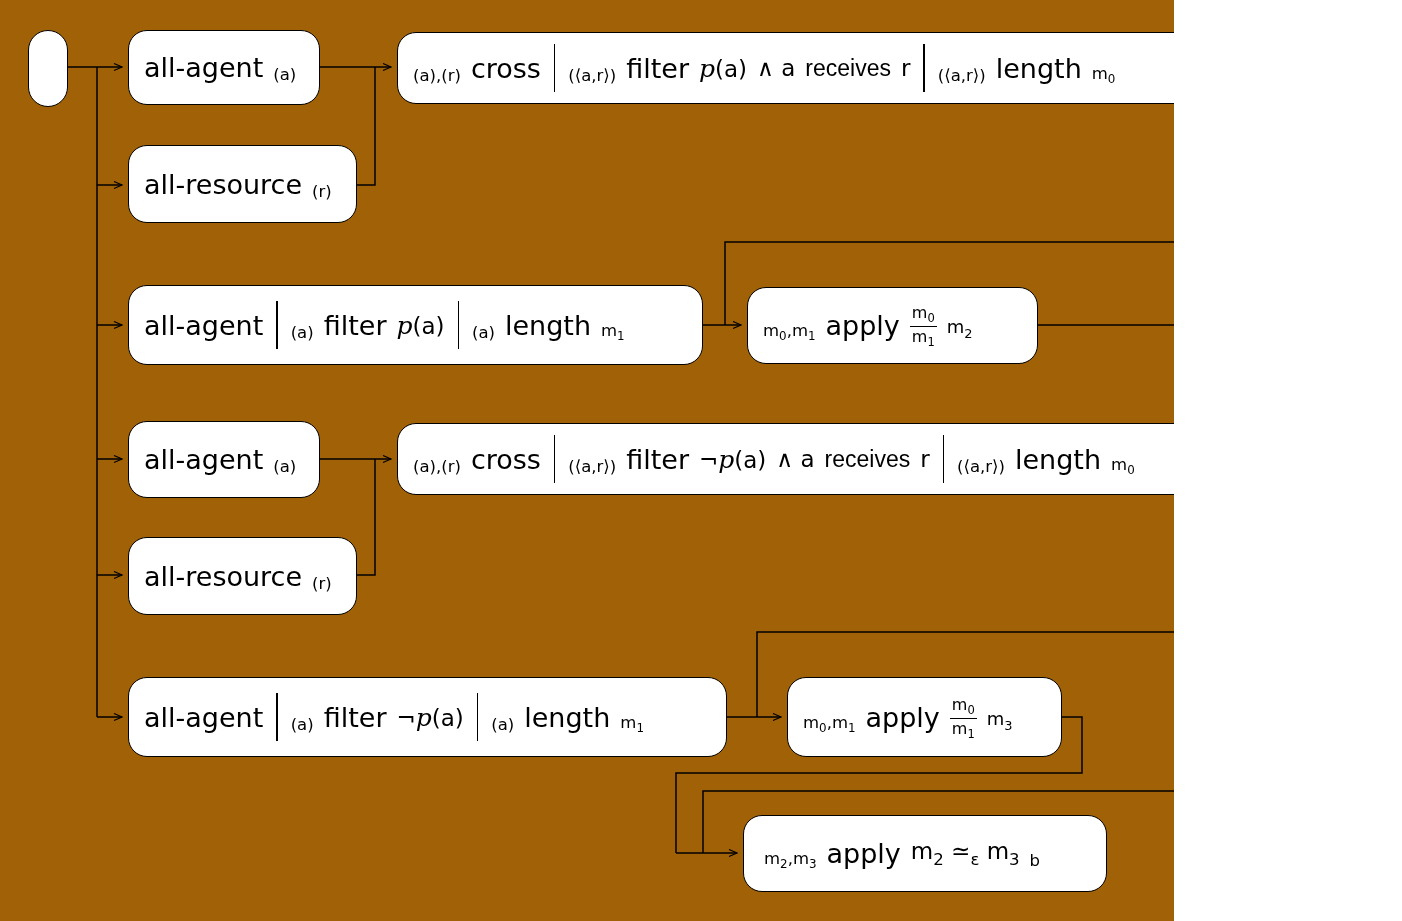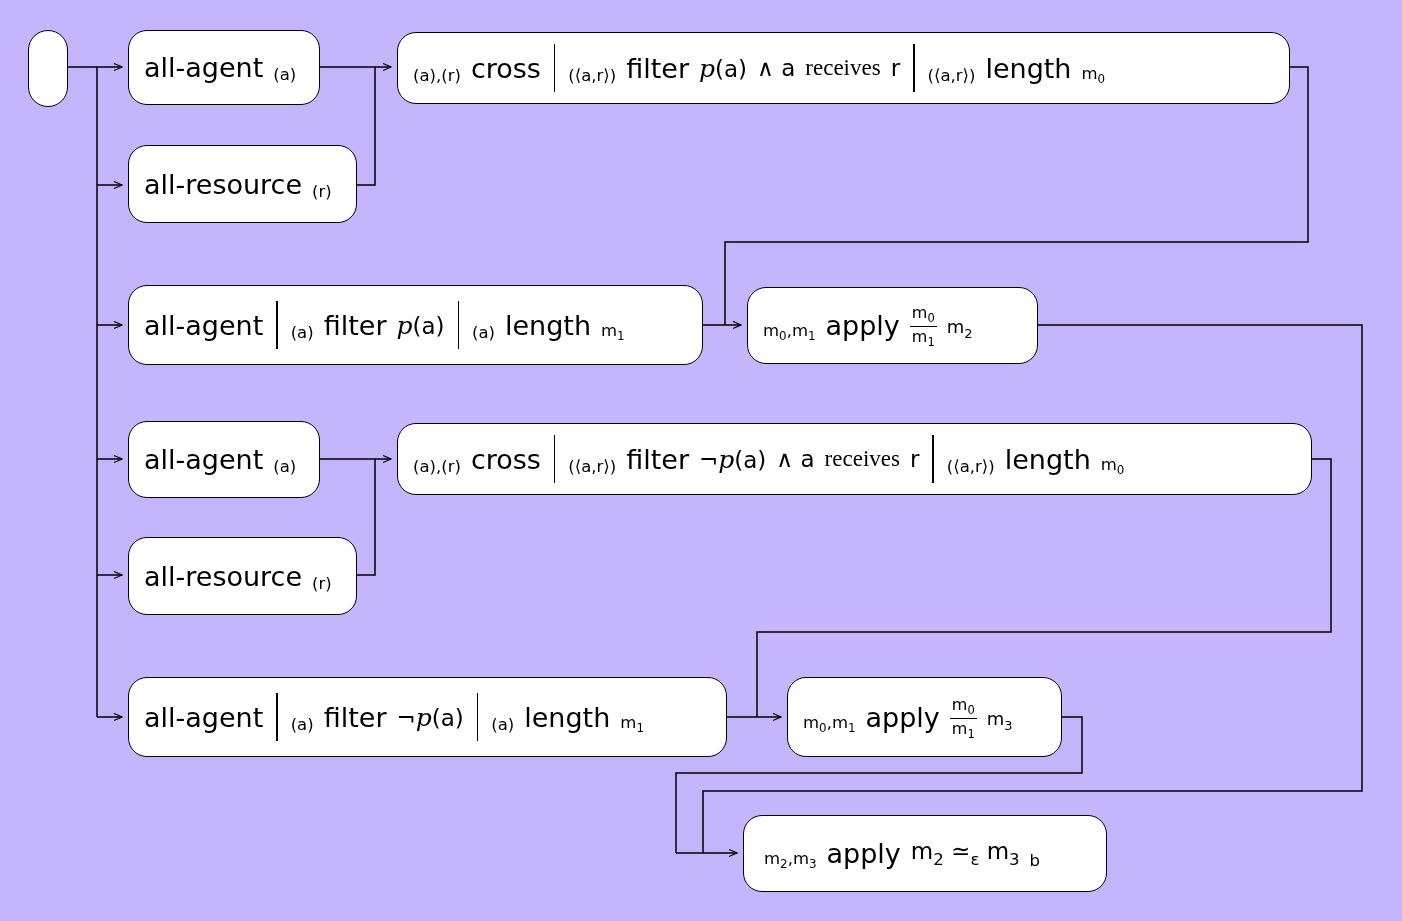--- a/index.html
+++ b/index.html
@@ -1,34 +1,34 @@
 <!DOCTYPE html>
 <html><head>
 <meta charset="utf-8">
 <style>
   html,body{margin:0;padding:0;background:#ffffff;}
   .canvas{
-    position:relative;width:1402px;height:921px;background:#c4b5fd;
+    position:relative;width:1174px;height:921px;background:#a16207;
     font-family:"DejaVu Sans", sans-serif;color:#000;overflow:hidden;
   }
   svg.connectors{position:absolute;left:0;top:0;width:1402px;height:921px;}
   .node{
     position:absolute;box-sizing:border-box;background:#fff;
     border:1.5px solid #000;border-radius:19px;
     display:flex;align-items:center;gap:10px;padding:0 16px 0 15px;
     white-space:nowrap;
   }
   .node.start{border-radius:22px;padding:0;}
   
   .tk-op{font-size:27px;}
   .tk-port{font-size:16.5px;transform:translateY(7px);}
   .tk-p{font-size:23px;}
   .tk-prm{font-size:18px;transform:translateY(3px);}
   .tk-it{font-family:"DejaVu Serif", serif;font-style:italic;font-size:25px;}
-  .tk-rm{font-family:Liberation Serif, serif;font-size:23px;}
+  .tk-rm{font-family:Liberation Sans, sans-serif;font-size:23px;}
   .tk-bar{display:inline-block;width:1.4px;height:48px;background:#000;margin:0 3px;flex:0 0 auto;}
   .tk-group{display:inline-flex;align-items:baseline;}
   .tk-frac{display:inline-flex;flex-direction:column;align-items:center;font-size:16px;line-height:1.1;transform:translateY(1px);}
   .tk-frac .num{border-bottom:1.4px solid #000;padding:0 2px 1px 2px;}
   .tk-frac .den{padding-top:1px;}
   sub{font-size:0.72em;}
   
   #n-start        {left:28px;  top:30px;  width:40px;  height:77px;}
   #n-allagent1    {left:128px; top:30px;  width:192px; height:75px;}
   #n-allresource1 {left:128px; top:145px; width:229px; height:78px;}

